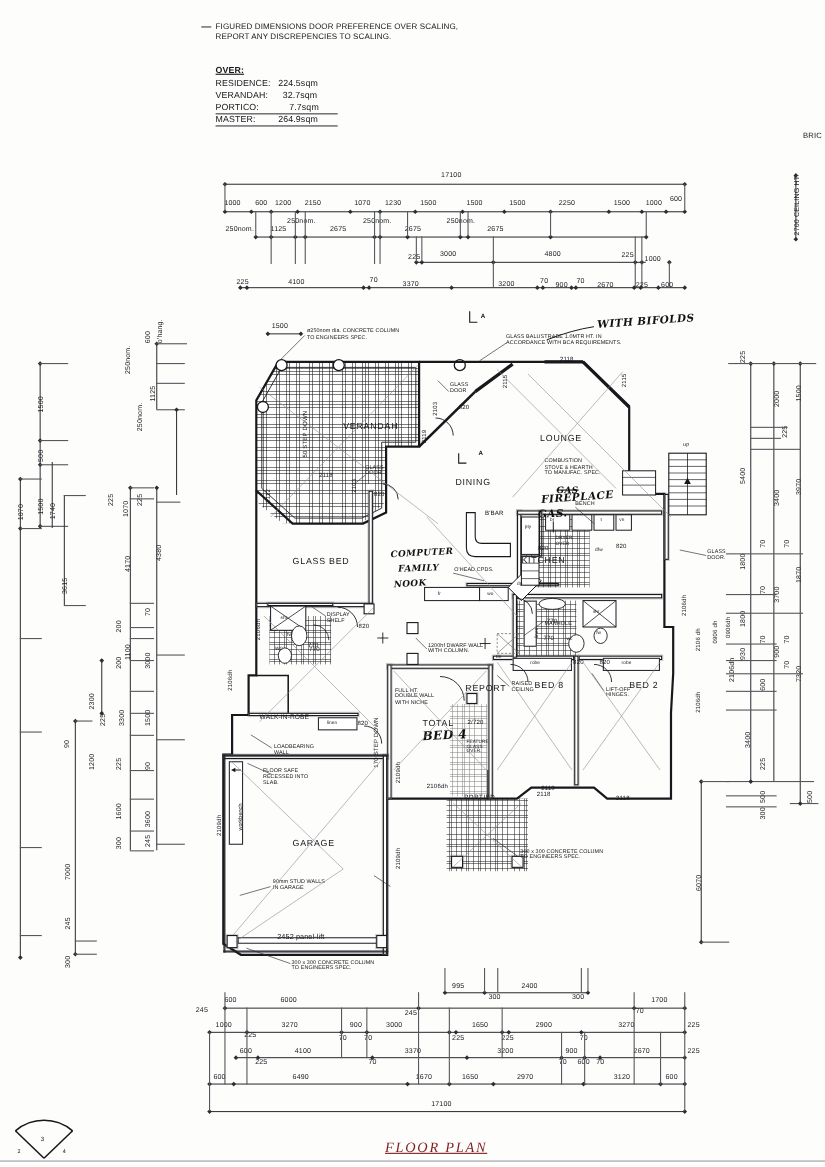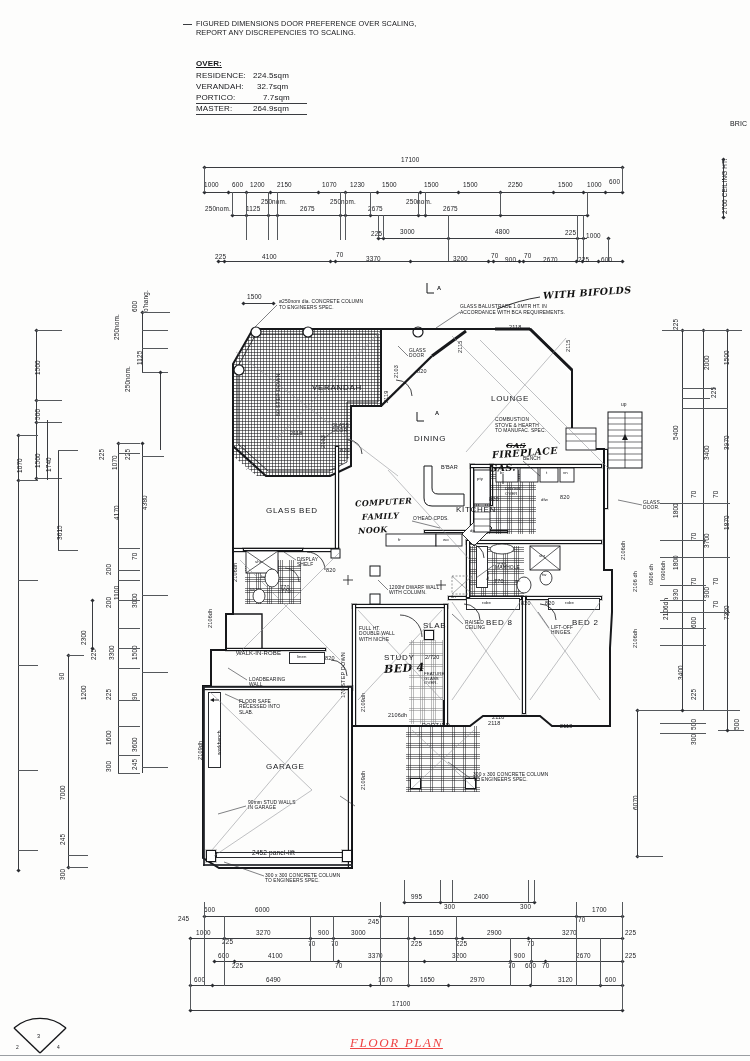--- a/index.html
+++ b/index.html
@@ -98,21 +98,21 @@
   .strike { text-decoration: line-through; }
 
   svg { position: absolute; overflow: visible; }
   .ttl {
     position: absolute;
     font-family: "Liberation Serif", serif;
     font-style: italic;
     font-size: 13px;
     letter-spacing: 1.6px;
     text-decoration: underline;
-    color: #ef4444;
+    color: #7f1d1d;
   }
   .botline { position: absolute; left: 0; width: 750px; height: 0; border-top: 1px solid #9a9ea2; }
 </style>
 </head>
 <body>
 
 <div id="sheet">
 
   <div class="h" style="left:183px;top:24px;width:9px;"></div>
   <div class="t" style="left:196px;top:20px;font-size:7.3px;">FIGURED DIMENSIONS DOOR PREFERENCE OVER SCALING,</div>
@@ -634,26 +634,26 @@
     <path d="M464 604 A16 16 0 0 1 480 620" fill="none" stroke="#17181b" stroke-width="0.8"></path>
     <path d="M540 604 A16 16 0 0 1 556 620" fill="none" stroke="#17181b" stroke-width="0.8"></path>
     <path d="M470 544 A14 14 0 0 1 484 558" fill="none" stroke="#17181b" stroke-width="0.8"></path>
     <path d="M396 380 A16 16 0 0 1 412 396" fill="none" stroke="#17181b" stroke-width="0.8"></path>
     <path d="M348 440 A14 14 0 0 1 362 454" fill="none" stroke="#17181b" stroke-width="0.8"></path>
   </svg>
 
   <div class="t md" style="left:312px;top:383px;letter-spacing:.7px;">VERANDAH</div>
   <div class="t md" style="left:491px;top:394px;letter-spacing:.7px;">LOUNGE</div>
   <div class="t md" style="left:414px;top:434px;letter-spacing:.7px;">DINING</div>
-  <div class="t md" style="left:456px;top:505px;letter-spacing:.7px;">KITCHEN</div>
+  <div class="t md" style="left:474px;top:505px;letter-spacing:.7px;">KITCHEN</div>
   <div class="t md" style="left:266px;top:506px;letter-spacing:.7px;">GLASS BED</div>
   <div class="t md" style="left:486px;top:618px;letter-spacing:.7px;">BED 8</div>
   <div class="t md" style="left:572px;top:618px;letter-spacing:.7px;">BED 2</div>
-  <div class="t md" style="left:384px;top:653px;letter-spacing:.7px;">STUDY</div>
-  <div class="t md" style="left:423px;top:621px;letter-spacing:.7px;">SLAB</div>
+  <div class="t md" style="left:384px;top:653px;letter-spacing:.7px;">TOTAL</div>
+  <div class="t md" style="left:423px;top:621px;letter-spacing:.7px;">REPORT</div>
   <div class="t md" style="left:266px;top:762px;letter-spacing:.7px;">GARAGE</div>
   <div class="t sm" style="left:422px;top:722px;letter-spacing:.5px;">PORTIED</div>
 
   <div class="t xs" style="left:279px;top:299px;line-height:1.18;">ø250nom dia. CONCRETE COLUMN
 TO ENGINEERS SPEC.</div>
   <div class="t xs" style="left:460px;top:304px;line-height:1.18;">GLASS BALUSTRADE 1.0MTR HT. IN
 ACCORDANCE WITH BCA REQUIREMENTS.</div>
   <div class="t xs" style="left:409px;top:348px;line-height:1.12;">GLASS
 DOOR</div>
   <div class="t xs" style="left:332px;top:423px;line-height:1.12;">GLASS

